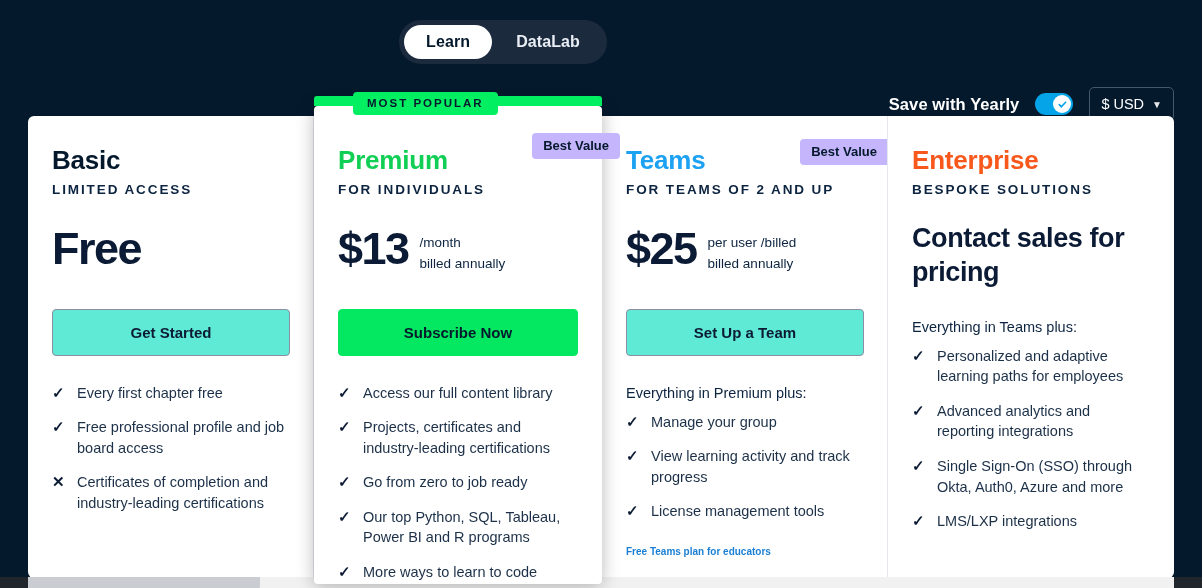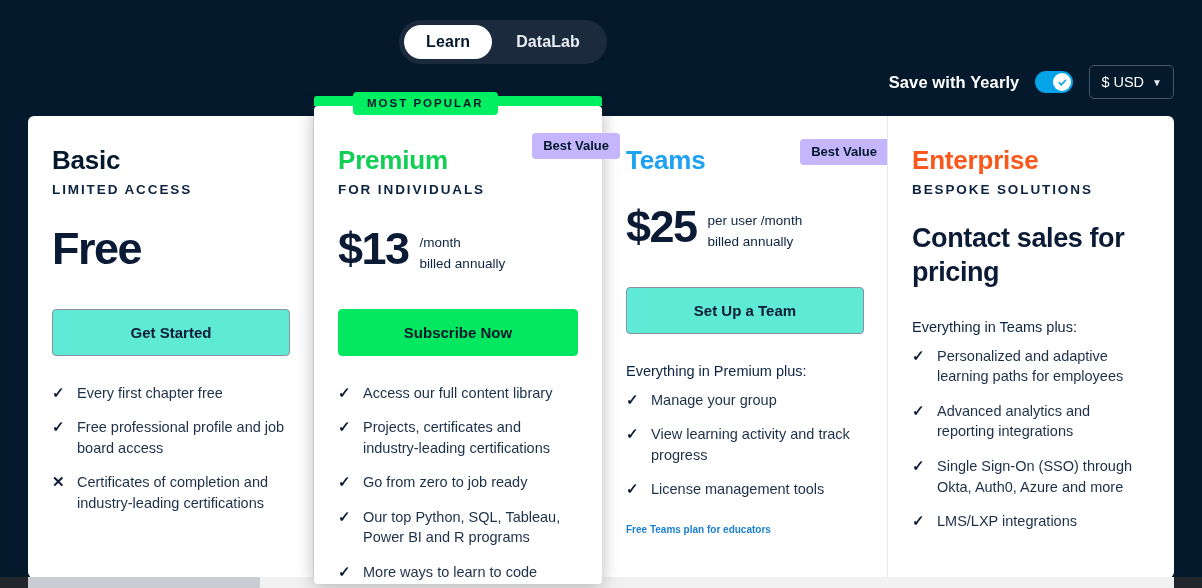--- a/index.html
+++ b/index.html
@@ -47,21 +47,21 @@
     font-family: "Liberation Sans", sans-serif;
   }
   .seg-btn.active {
     background: #ffffff;
     color: #05192d;
   }
 
   
   .controls {
     position: absolute;
-    top: 65px;
+    top: 87px;
     right: 28px;
     display: flex;
     align-items: center;
     gap: 16px;
   }
   .yearly-label {
     color: #ffffff;
     font-size: 16.5px;
     font-weight: bold;
     letter-spacing: .1px;
@@ -392,24 +392,25 @@
       <li class="feat">
         <span class="glyph">✓</span>
         <span class="txt">More ways to learn to code</span>
       </li>
     </ul>
   </div>
 
   <div class="card teams">
     <div class="best-value">Best Value</div>
     <div class="plan-name blue">Teams</div>
+    <div class="plan-sub">FOR TEAMS OF 2 AND UP</div>
     <div class="price-row">
       <span class="price-big">$25</span>
       <span class="price-meta">
-        <span>per user /month</span><br>
+        <span>per user /billed</span><br>
         <span>billed annually</span>
       </span>
     </div>
     <button class="cta">Set Up a Team</button>
     <div class="intro">Everything in Premium plus:</div>
     <ul class="features tight">
       <li class="feat">
         <span class="glyph">✓</span>
         <span class="txt">Manage your group</span>
       </li>

